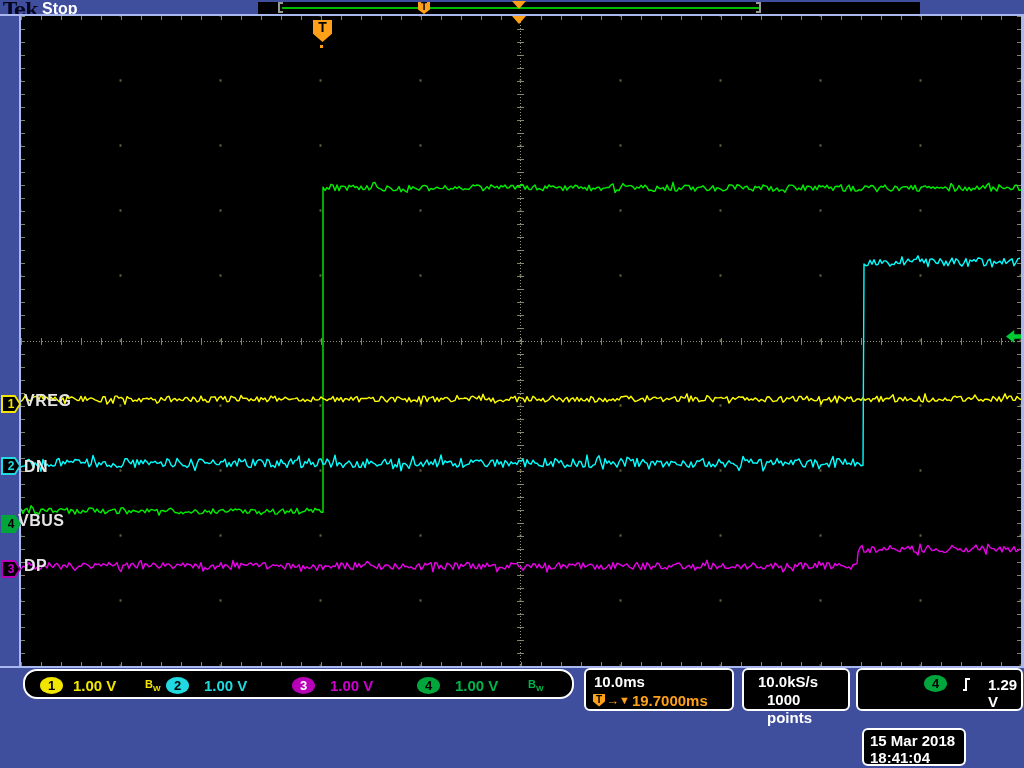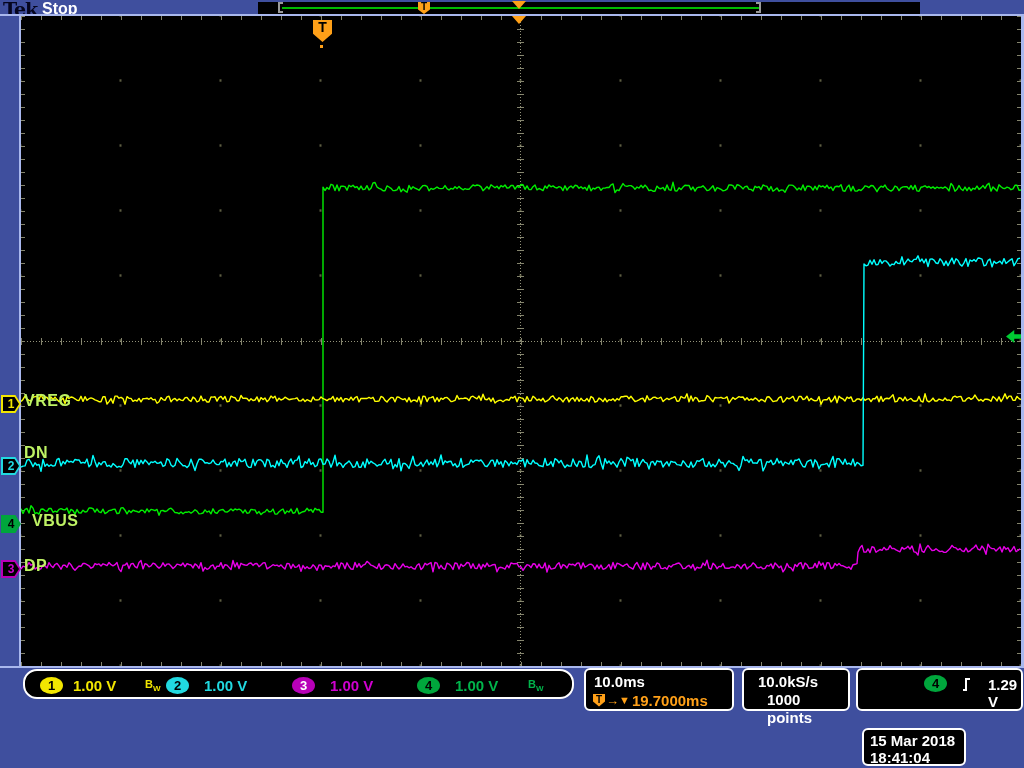--- a/index.html
+++ b/index.html
@@ -58,21 +58,21 @@
   #trig-arrow { left:1006px; top:330px; width:15px; height:13px; background:#00cc33; z-index:8;
                 clip-path:polygon(0 50%, 55% 0, 55% 32%, 100% 32%, 100% 68%, 55% 68%, 55% 100%); }
 
   
   .tag { width:20px; height:18px; z-index:9;
          clip-path:polygon(0 0, 72% 0, 100% 50%, 72% 100%, 0 100%); }
   .tag-in { position:absolute; left:2px; top:2px; width:16px; height:14px; background:#000;
             clip-path:polygon(0 0, 72% 0, 100% 50%, 72% 100%, 0 100%);
             display:flex; align-items:center; justify-content:center;
             font-size:12px; font-weight:bold; }
-  .chlabel { z-index:7; color:#bef264; font-weight:bold; font-size:16px; letter-spacing:0.5px;
+  .chlabel { z-index:7; color:#e5e5e5; font-weight:bold; font-size:16px; letter-spacing:0.5px;
              font-family:"Liberation Sans", sans-serif; }
 
   #wave-svg { position:absolute; left:0; top:0; z-index:5; pointer-events:none; }
 
   
   .rbox { background:#000; border:2px solid #fff; border-radius:6px; z-index:10; color:#fff;
           font-weight:bold; font-size:15px; }
   #chan-box { left:23px; top:669px; width:551px; height:30px; border-radius:14px; }
   .ebadge { position:absolute; top:6px; width:23px; height:17px; border-radius:50%;
             display:flex; align-items:center; justify-content:center;
@@ -147,26 +147,26 @@
 </svg>
 
 <div class="abs tag bg1" style="left:1px; top:395px;">
   <div class="tag-in c1">1</div>
 </div>
 <div class="abs chlabel" style="left:24px; top:392px;">VREG</div>
 
 <div class="abs tag bg2" style="left:1px; top:457px;">
   <div class="tag-in c2">2</div>
 </div>
-<div class="abs chlabel" style="left:24px; top:444px;">DN</div>
+<div class="abs chlabel" style="left:24px; top:458px;">DN</div>
 
 <div class="abs tag bg4" style="left:1px; top:515px;">
   <div class="tag-in" style="background:#00a63c; color:#000;">4</div>
 </div>
-<div class="abs chlabel" style="left:32px; top:512px;">VBUS</div>
+<div class="abs chlabel" style="left:18px; top:512px;">VBUS</div>
 
 <div class="abs tag bg3" style="left:1px; top:560px;">
   <div class="tag-in c3">3</div>
 </div>
 <div class="abs chlabel" style="left:24px; top:557px;">DP</div>
 
 <div class="abs rbox" id="chan-box">
   <div class="ebadge bg1" style="left:15px;">1</div>
   <span class="chscale c1" style="left:48px;">1.00 V</span>
   <span class="bw c1" style="left:120px;"><span>B</span><sub>W</sub></span>

